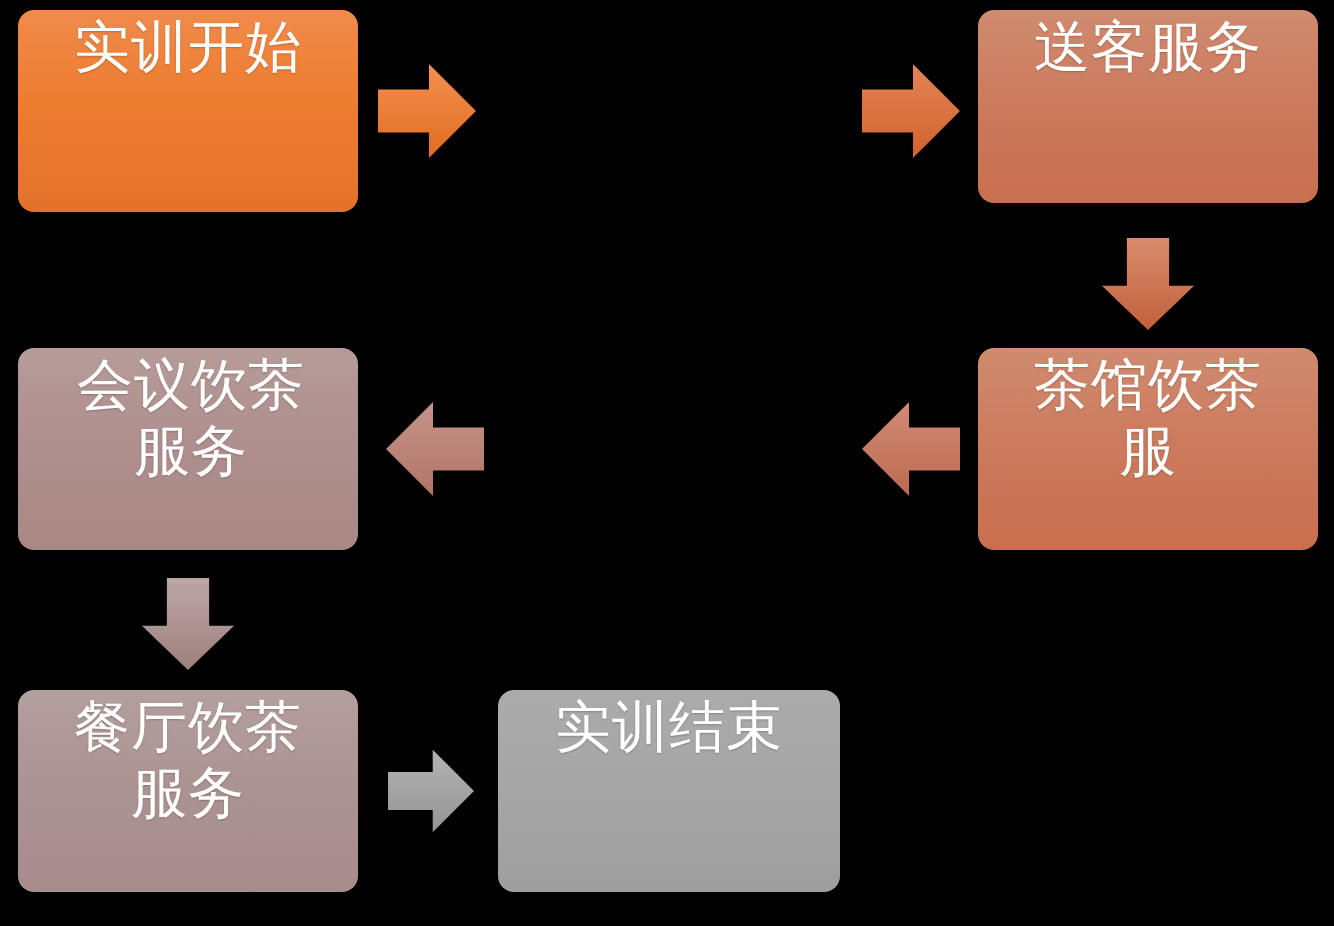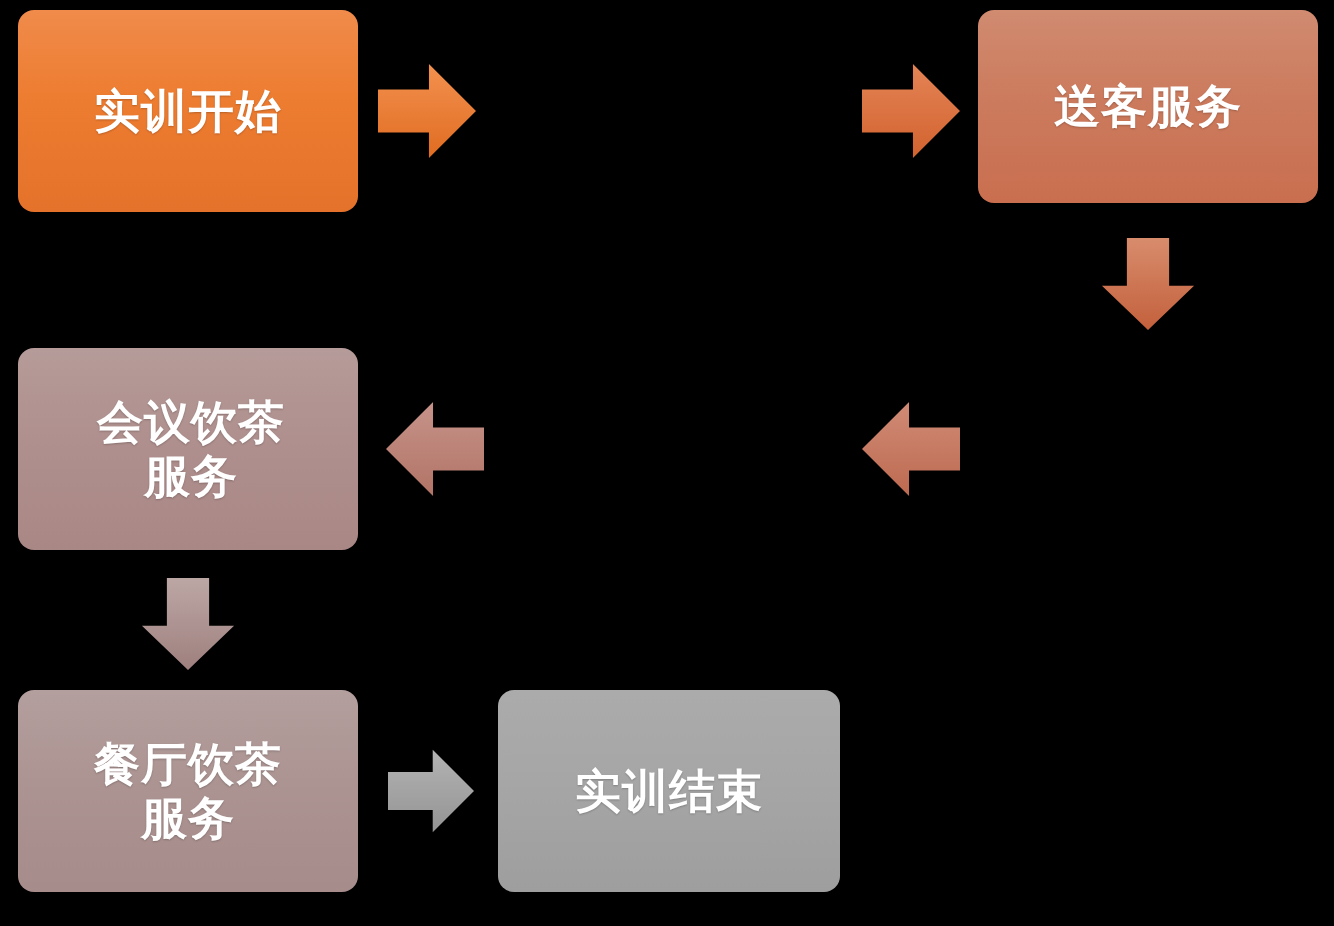--- a/index.html
+++ b/index.html
@@ -8,31 +8,29 @@
     width:1334px;height:926px;
     font-family:"Liberation Sans","DejaVu Sans",sans-serif;
     overflow:hidden;
   }
   #canvas{position:relative;width:1334px;height:926px;background:#000000;}
 
   .node{
     position:absolute;
     border-radius:16px;
     display:flex;
-    align-items:center;
     justify-content:center;
     text-align:center;
     color:#ffffff;
-    font-size:46px;
+    font-size:56px;
     line-height:1.18;
     letter-spacing:1px;
     box-sizing:border-box;
     padding:4px 10px;
     text-shadow:0 1px 2px rgba(0,0,0,.22);
-    font-weight:bold;
     -webkit-font-smoothing:antialiased;
   }
   .node .label{display:block;white-space:pre-line;width:100%;}
 
   
   .fill-orange      {background:linear-gradient(180deg,#F08B4B 0%, #ED7D31 42%, #E5722A 100%);}
   .fill-orange-2    {background:linear-gradient(180deg,#E08658 0%, #DC7645 45%, #D96C37 100%);}
   .fill-salmon      {background:linear-gradient(180deg,#D08B70 0%, #CC7B5E 45%, #C96F4F 100%);}
   .fill-salmon-2    {background:linear-gradient(180deg,#C68B7B 0%, #C07D6D 45%, #BC7263 100%);}
   .fill-rose        {background:linear-gradient(180deg,#B59B99 0%, #AF908E 45%, #A98785 100%);padding-left:16px;}
@@ -118,20 +116,24 @@
       <defs>
         <linearGradient id="gA4" x1="0" y1="0" x2="0" y2="1">
           <stop offset="0%" stop-color="#D08B76"></stop>
             <stop offset="100%" stop-color="#BD6A50"></stop>
         </linearGradient>
       </defs>
       <polygon points="100,28 48,28 48,2 0,50 48,98 48,72 100,72" fill="url(#gA4)"></polygon>
     </svg>
   </div>
 
+  <div class="node fill-salmon" style="left:978px;top:348px;width:340px;height:202px;">
+    <span class="label">茶馆饮茶
+服</span>
+  </div>
 
   <div class="arrow" style="left:140px;top:578px;width:96px;height:92px;">
     <svg class="shape" viewBox="0 0 100 100" preserveAspectRatio="none" aria-hidden="true">
       <defs>
         <linearGradient id="gA6" x1="0" y1="0" x2="0" y2="1">
           <stop offset="0%" stop-color="#BCA7A5"></stop>
             <stop offset="100%" stop-color="#9E807E"></stop>
         </linearGradient>
       </defs>
       <polygon points="28,0 72,0 72,52 98,52 50,100 2,52 28,52" fill="url(#gA6)"></polygon>

